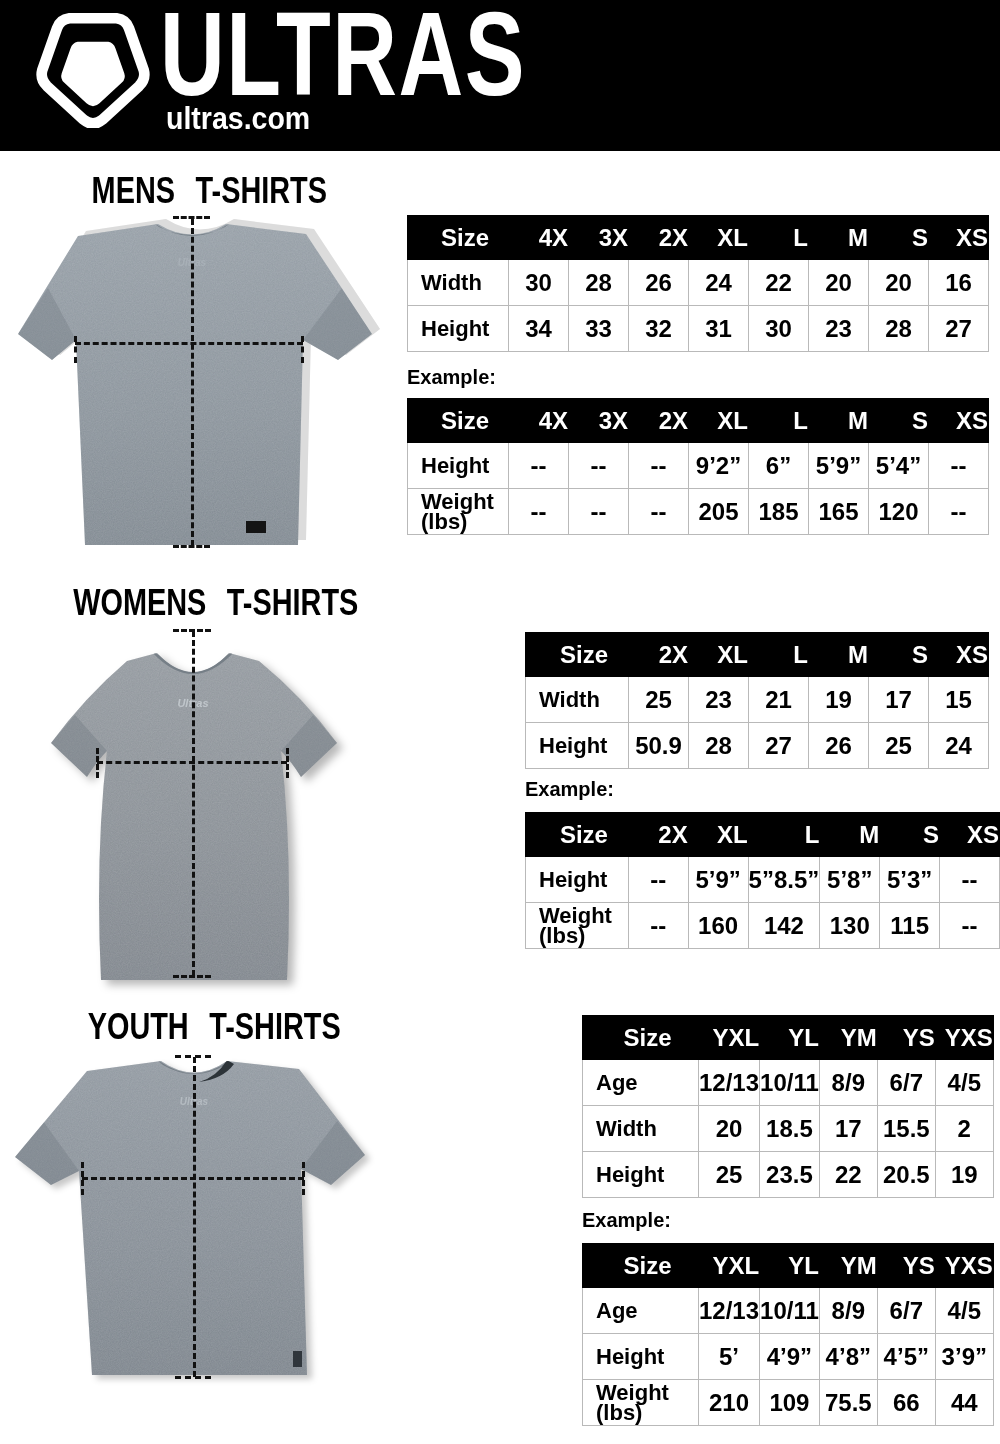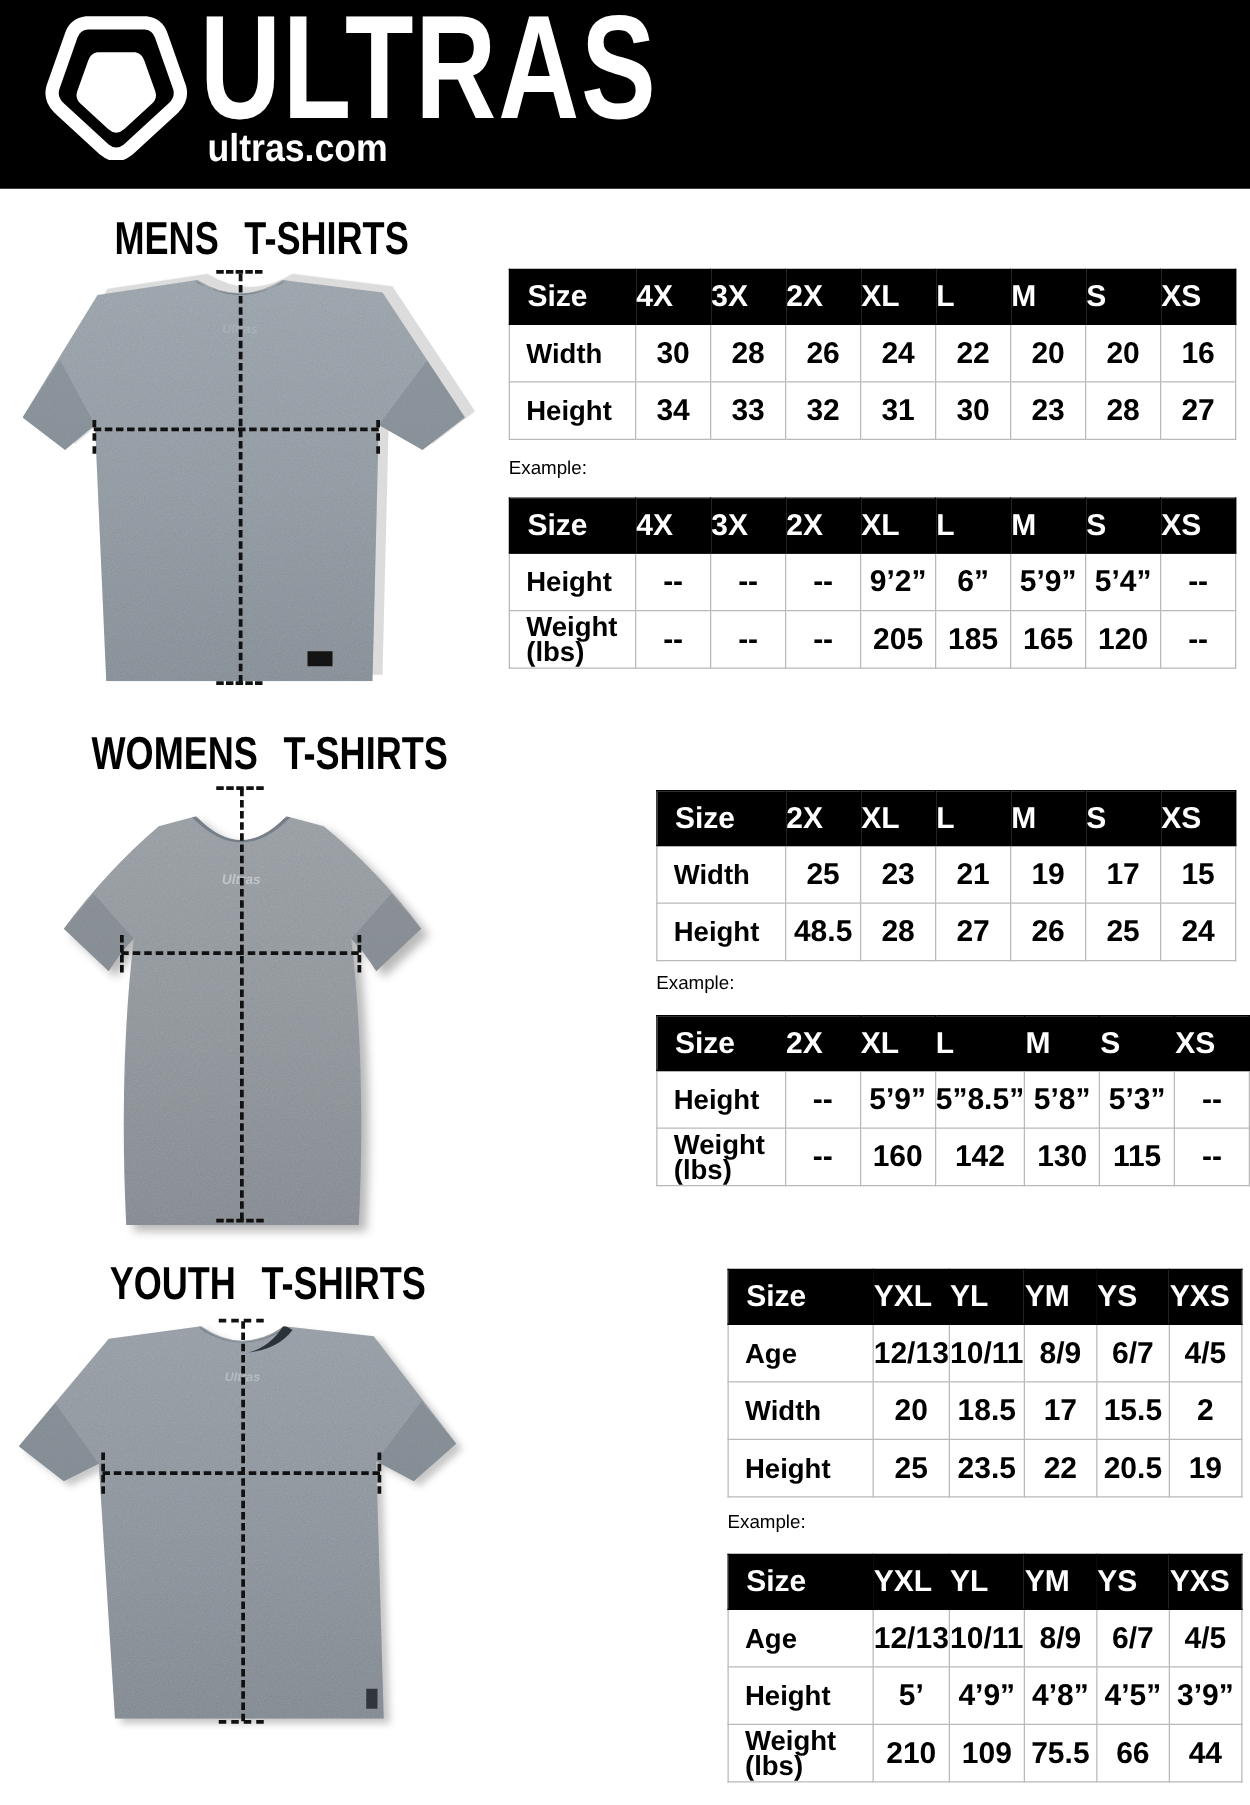--- a/index.html
+++ b/index.html
@@ -31,28 +31,28 @@
   
   .mline{position:absolute;}
   .vline{border-left:3px dashed #111;width:0;}
   .hline{border-top:3px dashed #111;height:0;}
 
   
   table.size-table{position:absolute;border-collapse:collapse;table-layout:fixed;background:#fff;}
   table.size-table th,table.size-table td{border:1px solid #b9b9b9;padding:0;font-weight:bold;}
   table.size-table thead tr{height:44px;background:#000;color:#fff;}
   table.size-table thead th{border-color:#000;font-size:24px;}
-  table.size-table thead th.hl{text-align:left;padding-left:14px;}
-  table.size-table thead th.hc{text-align:left;}
+  table.size-table thead th.hl{text-align:center;padding-left:14px;}
+  table.size-table thead th.hc{text-align:right;}
   table.size-table tbody tr{height:46px;}
   table.size-table tbody th.lbl{text-align:left;padding-left:13px;font-size:22px;
         white-space:pre-line;line-height:20px;background:#fff;}
   table.size-table tbody td.v{text-align:center;font-size:24px;background:#fff;}
 
-  .example{position:absolute;font-weight:normal;font-size:15px;}
+  .example{position:absolute;font-weight:bold;font-size:20px;}
 </style>
 </head>
 <body>
 
 <div class="page">
 
   <div class="topbar">
     <div class="logo">
       <svg viewBox="0 0 100 100">
         <path d="M30,7 L70,7 Q78,8 80.5,15.5 L93,51 Q95,58.5 89,64.5 L58,93 Q50,99.5 42,93 L11,64.5 Q5,58.5 7,51 L19.5,15.5 Q22,8 30,7 Z" fill="none" stroke="#fff" stroke-width="9"></path>
@@ -271,21 +271,21 @@
           <th class="lbl">Width</th>
           <td class="v">25</td>
           <td class="v">23</td>
           <td class="v">21</td>
           <td class="v">19</td>
           <td class="v">17</td>
           <td class="v">15</td>
         </tr>
         <tr>
           <th class="lbl">Height</th>
-          <td class="v">48.5</td>
+          <td class="v">50.9</td>
           <td class="v">28</td>
           <td class="v">27</td>
           <td class="v">26</td>
           <td class="v">25</td>
           <td class="v">24</td>
         </tr>
       </tbody>
     </table>
 
   <div class="example" style="left:525px;top:778px;">Example:</div>

